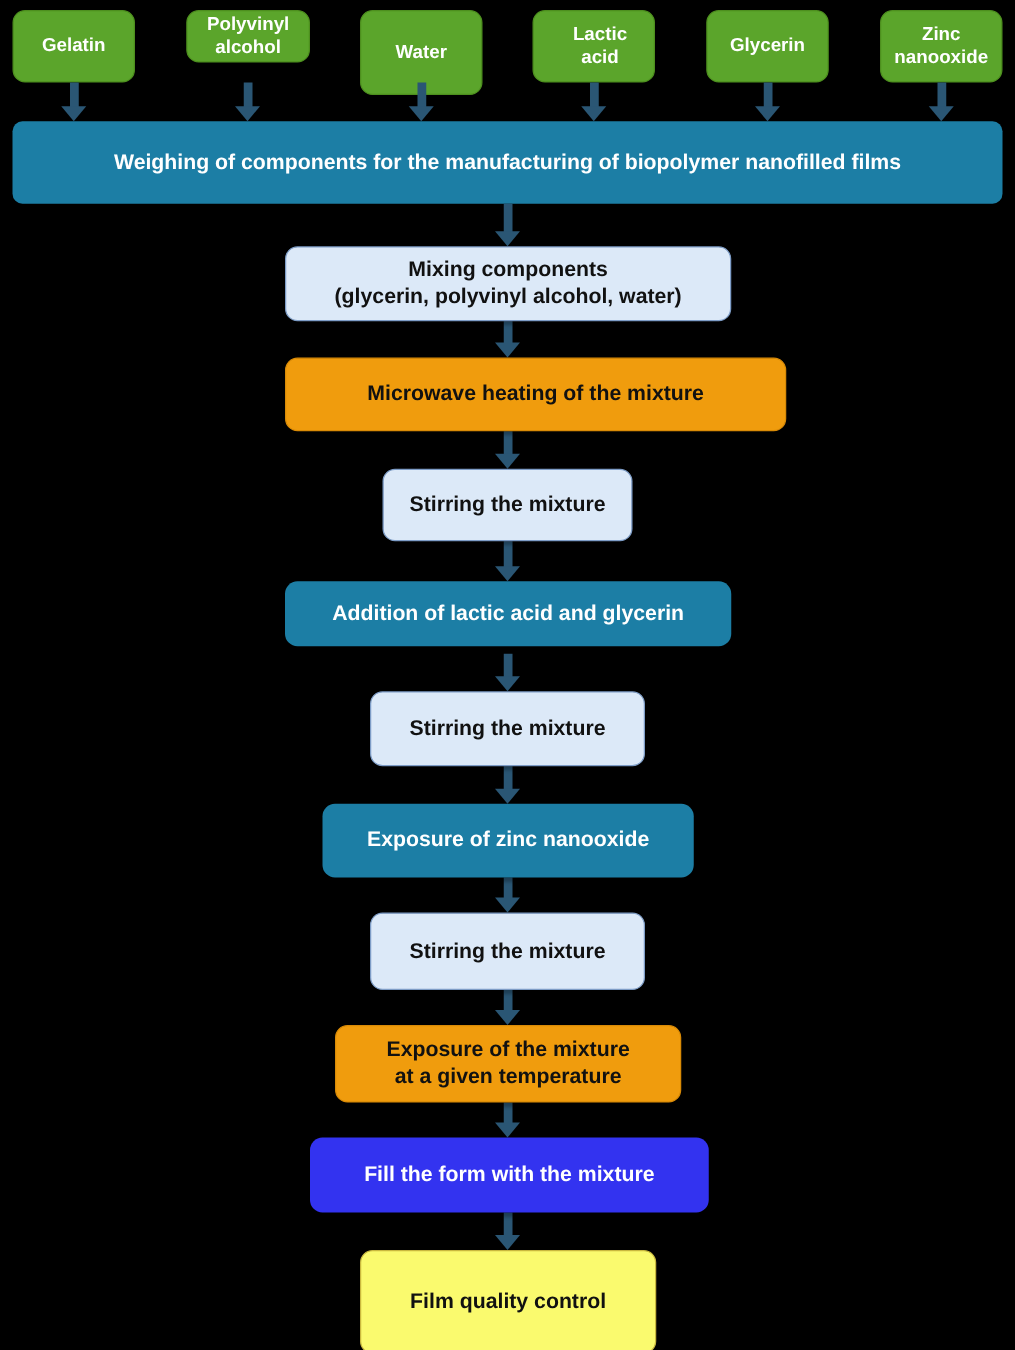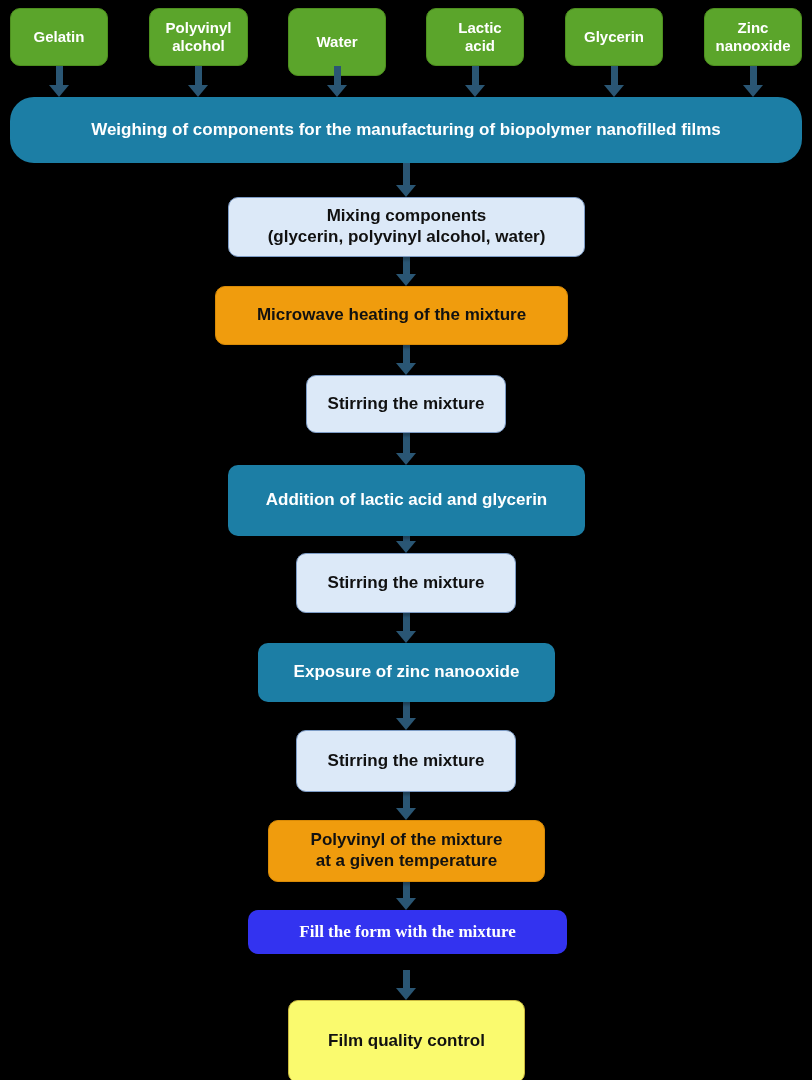--- a/index.html
+++ b/index.html
@@ -25,35 +25,35 @@
   }
   .green{background:var(--green); border:1.5px solid var(--green-border); color:#ffffff; font-size:15px;}
   .tealbox{background:var(--teal); color:#ffffff; font-size:17px;}
   .lightbox{background:var(--light-blue-fill); border:1.5px solid var(--light-blue-border); color:var(--ink); font-size:17px;}
   .orangebox{background:var(--orange); border:1.5px solid var(--orange-border); color:var(--ink); font-size:17px;}
   .bluebox{background:var(--blue); color:#ffffff; font-size:17px;}
   .yellowbox{background:var(--yellow-fill); border:1.5px solid var(--yellow-border); color:var(--ink); font-size:17px;}
 
   
   .n-in0{left:10px;  top:8px;  width:98px; height:58px;}
-  .n-in1{left:149px; top:8px;  width:99px; height:58px;}
+  .n-in1{left:149px; top:8px;  width:99px; height:42px;}
   .n-in2{left:288px; top:8px;  width:98px; height:68px;}
   .n-in3{left:426px; top:8px;  width:98px; height:58px;padding-left:16px;}
   .n-in4{left:565px; top:8px;  width:98px; height:58px;}
   .n-in5{left:704px; top:8px;  width:98px; height:58px;}
-  .n-weigh{left:10px; top:97px; width:792px; height:66px; border-radius:24px;}
+  .n-weigh{left:10px; top:97px; width:792px; height:66px; border-radius:8px;}
   .n-s0{left:228px; top:197px; width:357px; height:60px;}
-  .n-s1{left:215px; top:286px; width:353px; height:59px;}
+  .n-s1{left:228px; top:286px; width:401px; height:59px;}
   .n-s2{left:306px; top:375px; width:200px; height:58px;}
-  .n-s3{left:228px; top:465px; width:357px; height:71px;}
+  .n-s3{left:228px; top:465px; width:357px; height:52px;}
   .n-s4{left:296px; top:553px; width:220px; height:60px;}
   .n-s5{left:258px; top:643px; width:297px; height:59px;}
   .n-s6{left:296px; top:730px; width:220px; height:62px;}
   .n-s7{left:268px; top:820px; width:277px; height:62px;}
-  .n-s8{left:248px; top:910px; width:319px; height:44px;font-family:Liberation Serif, serif;}
+  .n-s8{left:248px; top:910px; width:319px; height:60px;}
   .n-s9{left:288px; top:1000px; width:237px; height:83px;}
 
   
   .arr{position:absolute; width:20px;}
   .arr .stem{position:absolute; left:6.5px; top:0; bottom:10px; width:7px; background:var(--arrow);}
   .arr .head{
     position:absolute; bottom:0; left:0; width:0; height:0;
     border-left:10px solid transparent; border-right:10px solid transparent;
     border-top:12px solid var(--arrow);
   }
@@ -158,18 +158,18 @@
     </div>
 
   <div class="node lightbox n-s0">Mixing components
 (glycerin, polyvinyl alcohol, water)</div>
   <div class="node orangebox n-s1">Microwave heating of the mixture</div>
   <div class="node lightbox n-s2">Stirring the mixture</div>
   <div class="node tealbox n-s3">Addition of lactic acid and glycerin</div>
   <div class="node lightbox n-s4">Stirring the mixture</div>
   <div class="node tealbox n-s5">Exposure of zinc nanooxide</div>
   <div class="node lightbox n-s6">Stirring the mixture</div>
-  <div class="node orangebox n-s7">Polyvinyl of the mixture
+  <div class="node orangebox n-s7">Exposure of the mixture
 at a given temperature</div>
   <div class="node bluebox n-s8">Fill the form with the mixture</div>
   <div class="node yellowbox n-s9">Film quality control</div>
 
 </div>
 
 </body></html>

